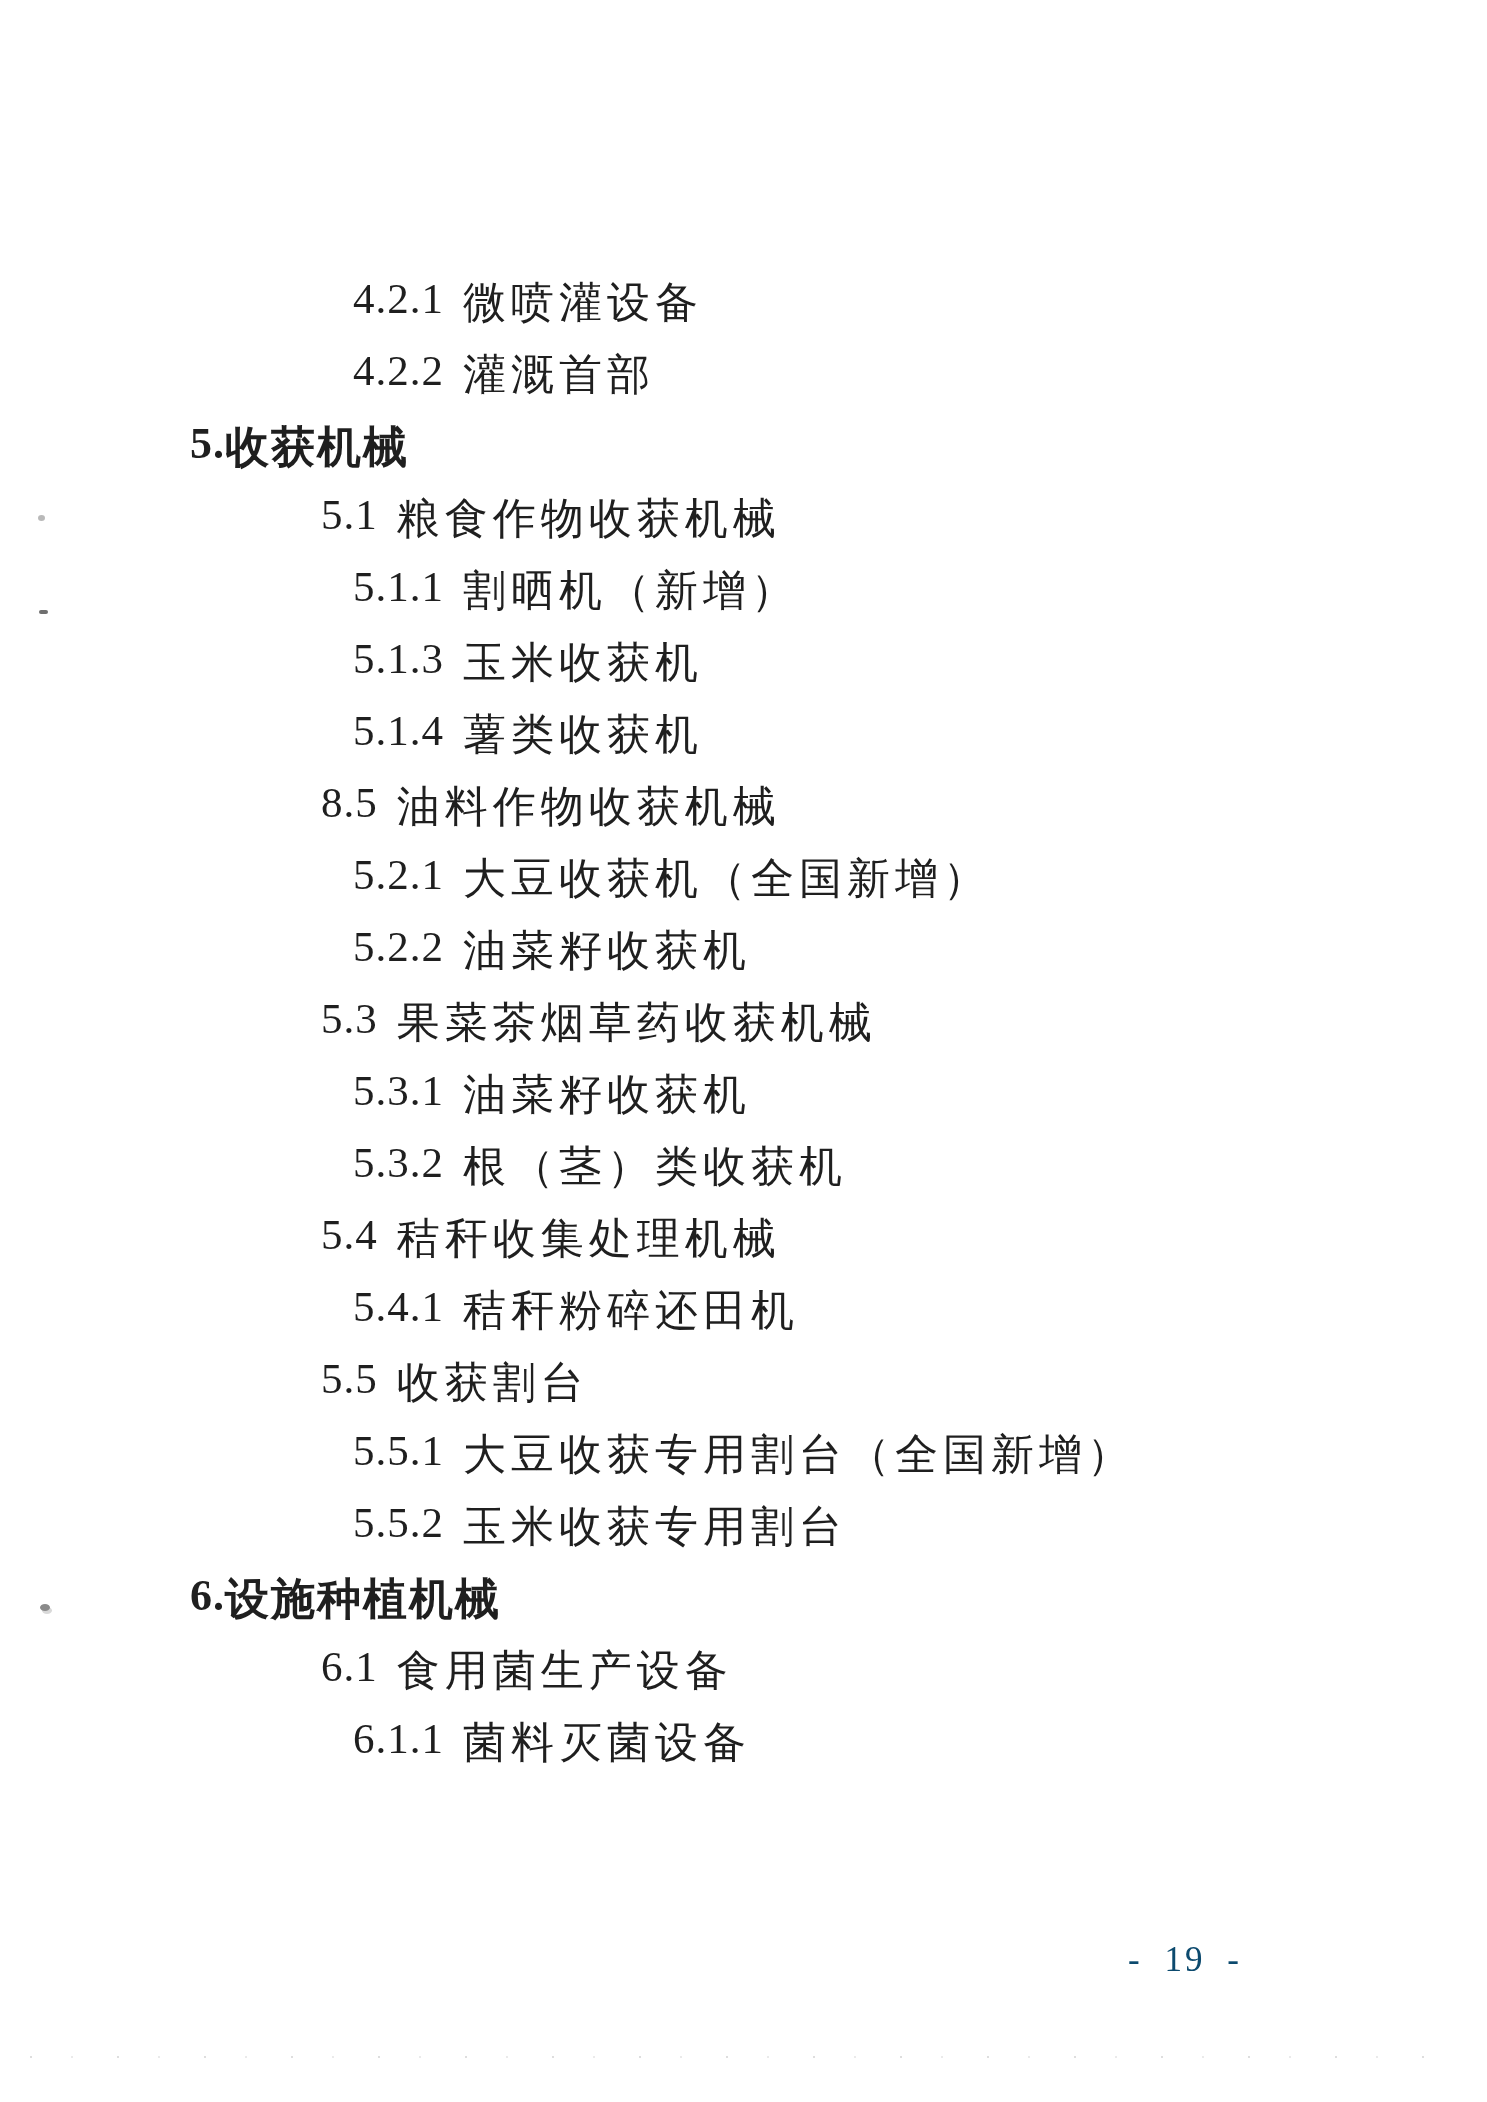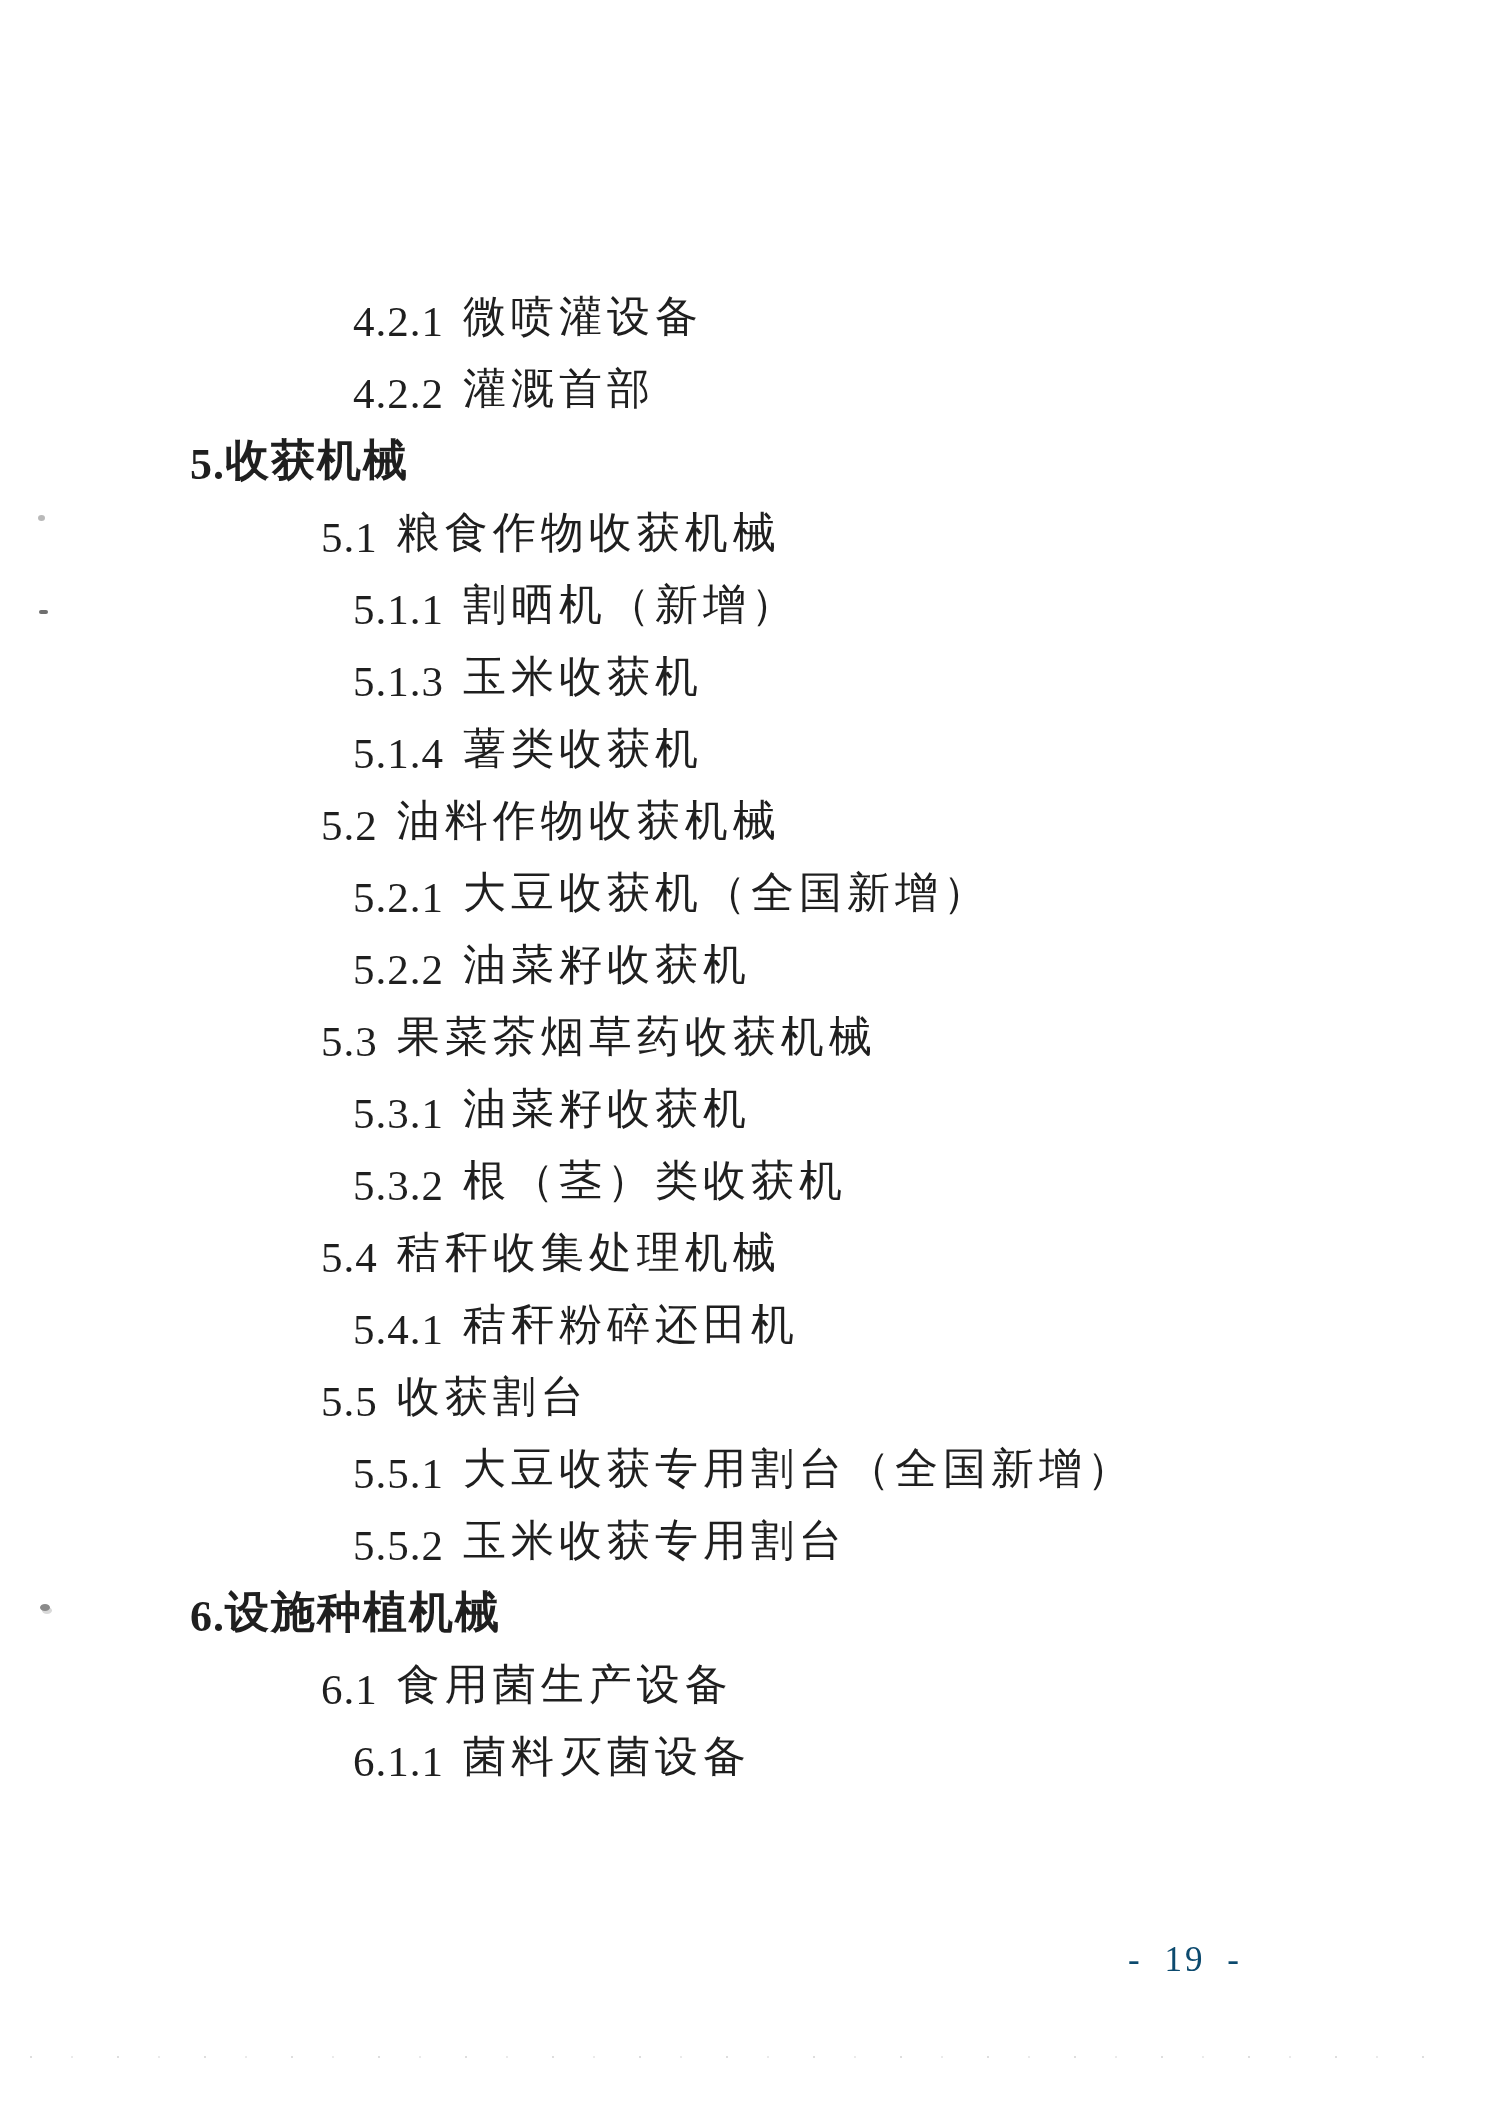--- a/index.html
+++ b/index.html
@@ -8,21 +8,21 @@
     position:relative;
     width:1487px; height:2102px;
     background:#ffffff;
     overflow:hidden;
     color:#1f1f1f;
   }
   .outline{position:absolute; top:274px; left:0; width:100%;}
   .line{
     height:72px;
     display:flex;
-    align-items:flex-end;
+    align-items:flex-start;
     white-space:nowrap;
     font-size:43px;
   }
   .lv1{padding-left:190px; font-weight:bold; font-size:44px;}
   .lv2{padding-left:277px;margin-left:44px;}
   .lv3{padding-left:353px;}
   .num{letter-spacing:1px;}
   .lv2 .num,.lv3 .num{margin-right:19px;}
   .lv1 .num{margin-right:0;}
   .label{letter-spacing:5px;}
@@ -81,21 +81,21 @@
       <span class="num">5.1.3</span>
       <span class="label">玉米收获机</span>
     </div>
 
     <div class="line lv3">
       <span class="num">5.1.4</span>
       <span class="label">薯类收获机</span>
     </div>
 
     <div class="line lv2">
-      <span class="num">5.2</span>
+      <span class="num">8.5</span>
       <span class="label">油料作物收获机械</span>
     </div>
 
     <div class="line lv3">
       <span class="num">5.2.1</span>
       <span class="label">大豆收获机（全国新增）</span>
     </div>
 
     <div class="line lv3">
       <span class="num">5.2.2</span>

